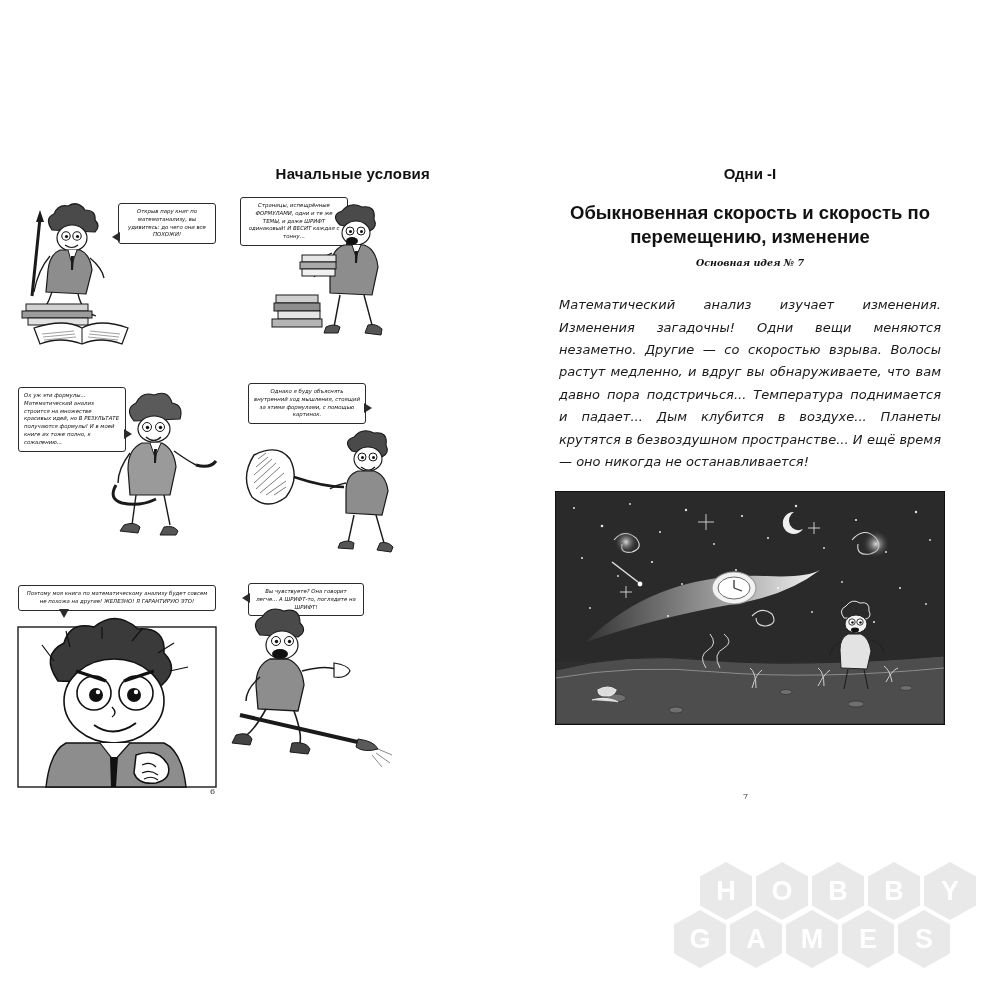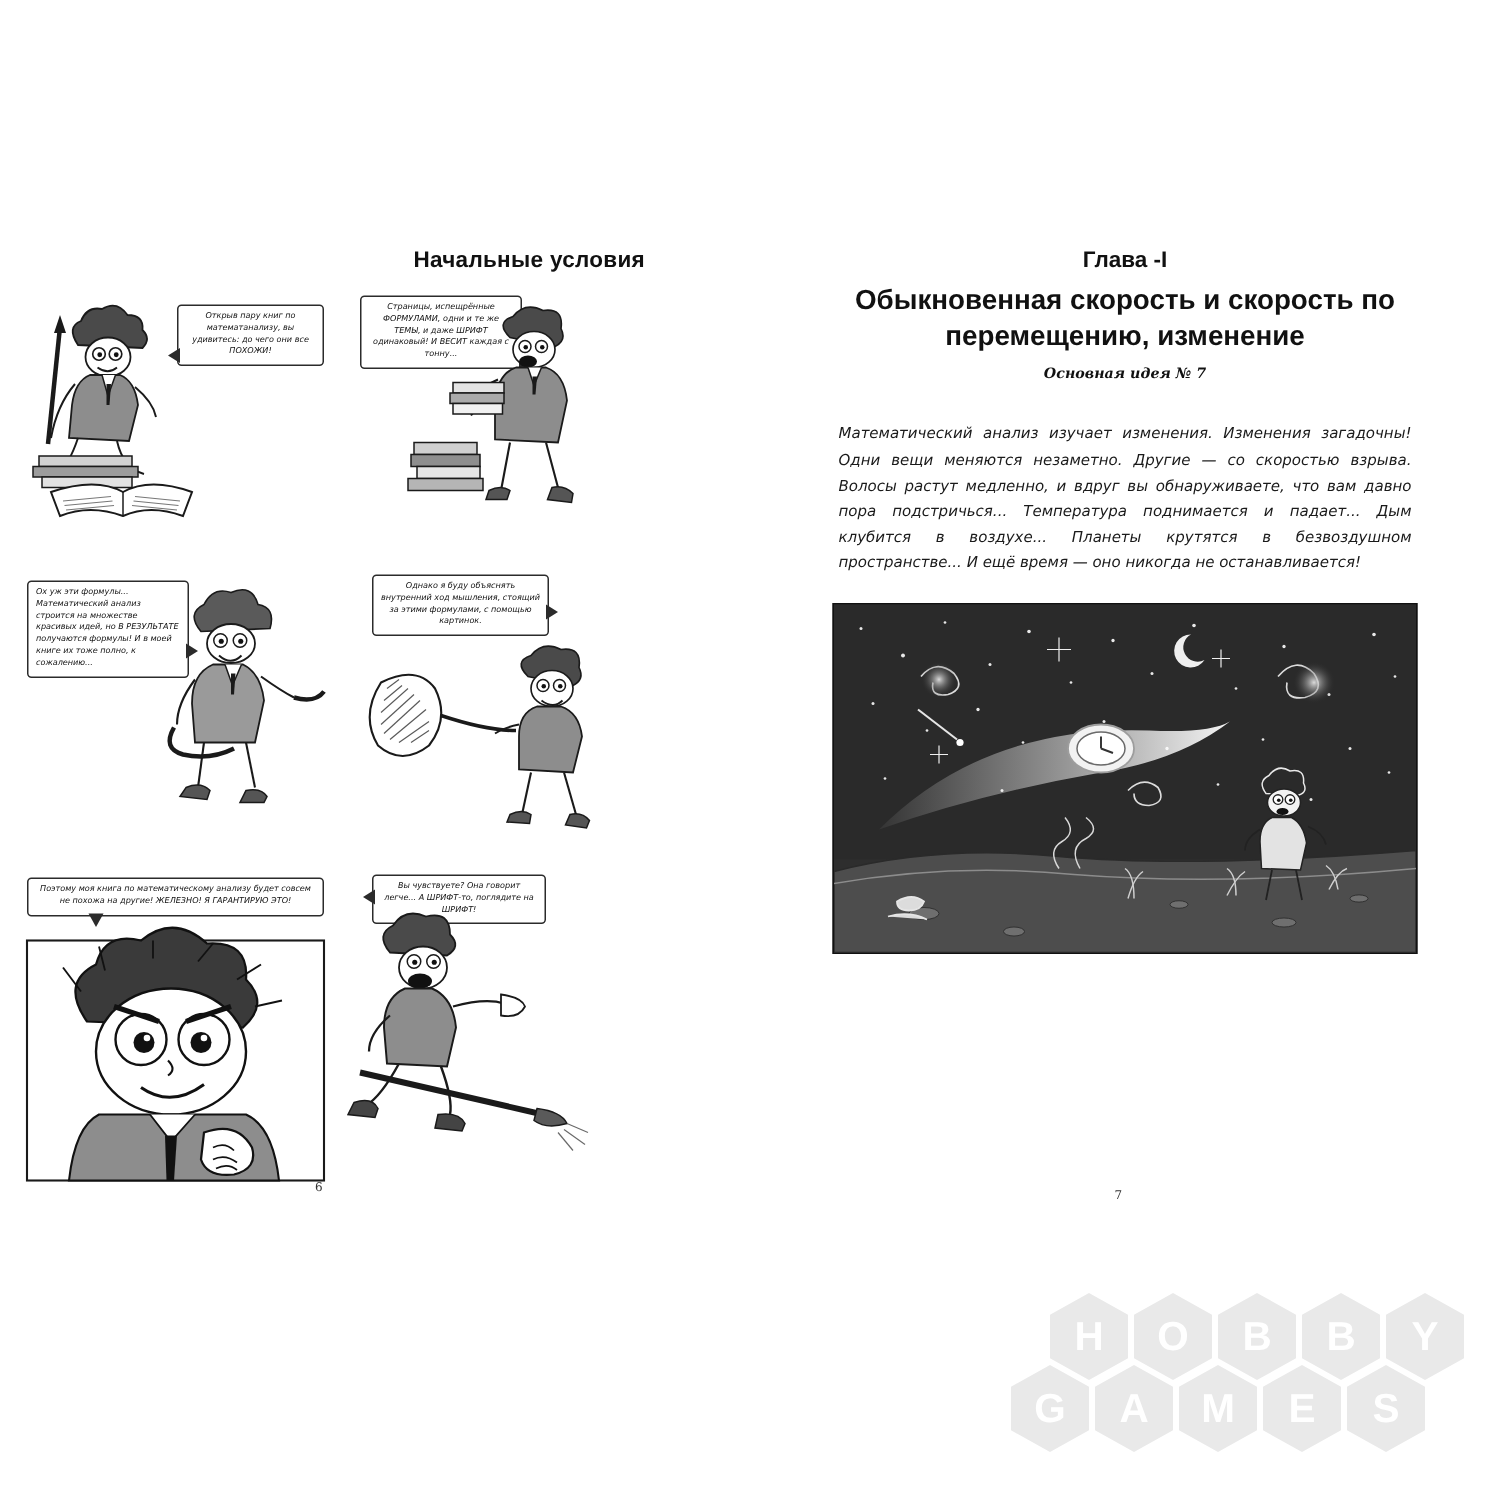--- a/index.html
+++ b/index.html
@@ -86,36 +86,36 @@
     font-weight: bold;
     font-size: 15px;
     color: #111;
   }
   .chap-title {
     text-align: center;
     font-weight: bold;
     font-size: 18.5px;
     line-height: 1.28;
     color: #111;
-    margin-top: 6px;
+    margin-top: 19px;
   }
   .chap-sub {
     text-align: center;
     font-family: "DejaVu Serif", serif;
     font-style: italic;
     font-weight: bold;
     font-size: 9.5px;
     margin-top: 9px;
     color: #111;
   }
   .body-text {
     margin-top: 26px;
     font-family: "DejaVu Sans", sans-serif;
     font-style: italic;
-    font-size: 10px;
+    font-size: 13px;
     line-height: 1.72;
     color: #1a1a1a;
     text-align: justify;
     padding: 0 4px;
   }
   .illo-frame {
     margin-top: 18px;
     border: 1px solid #111;
     background: #2c2c2c;
     height: 232px;
@@ -397,21 +397,21 @@
           <line x1="144" y1="160" x2="158" y2="170"></line>
           <line x1="140" y1="162" x2="150" y2="174"></line>
         </g>
       </svg>
     </div>
 
     <div class="page-num" style="left:200px; top:622px;">6</div>
   </div>
 
   <div class="page-right">
-    <div class="chap-label">Глава -I</div>
+    <div class="chap-label">Одни -I</div>
     <div class="chap-title">Обыкновенная скорость и скорость по перемещению, изменение</div>
     <div class="chap-sub">Основная идея № 7</div>
     <div class="body-text">Математический анализ изучает изменения. Изменения загадочны! Одни вещи меняются незаметно. Другие — со скоростью взрыва. Волосы растут медленно, и вдруг вы обнаруживаете, что вам давно пора подстричься... Температура поднимается и падает... Дым клубится в воздухе... Планеты крутятся в безвоздушном пространстве... И ещё время — оно никогда не останавливается!</div>
 
     <div class="illo-frame">
       <svg width="100%" height="100%" viewBox="0 0 388 232" preserveAspectRatio="none">
         <defs>
           <radialGradient id="gglow" cx="50%" cy="50%" r="50%">
             <stop offset="0%" stop-color="#efefef" stop-opacity=".9"></stop>
             <stop offset="100%" stop-color="#2c2c2c" stop-opacity="0"></stop>

